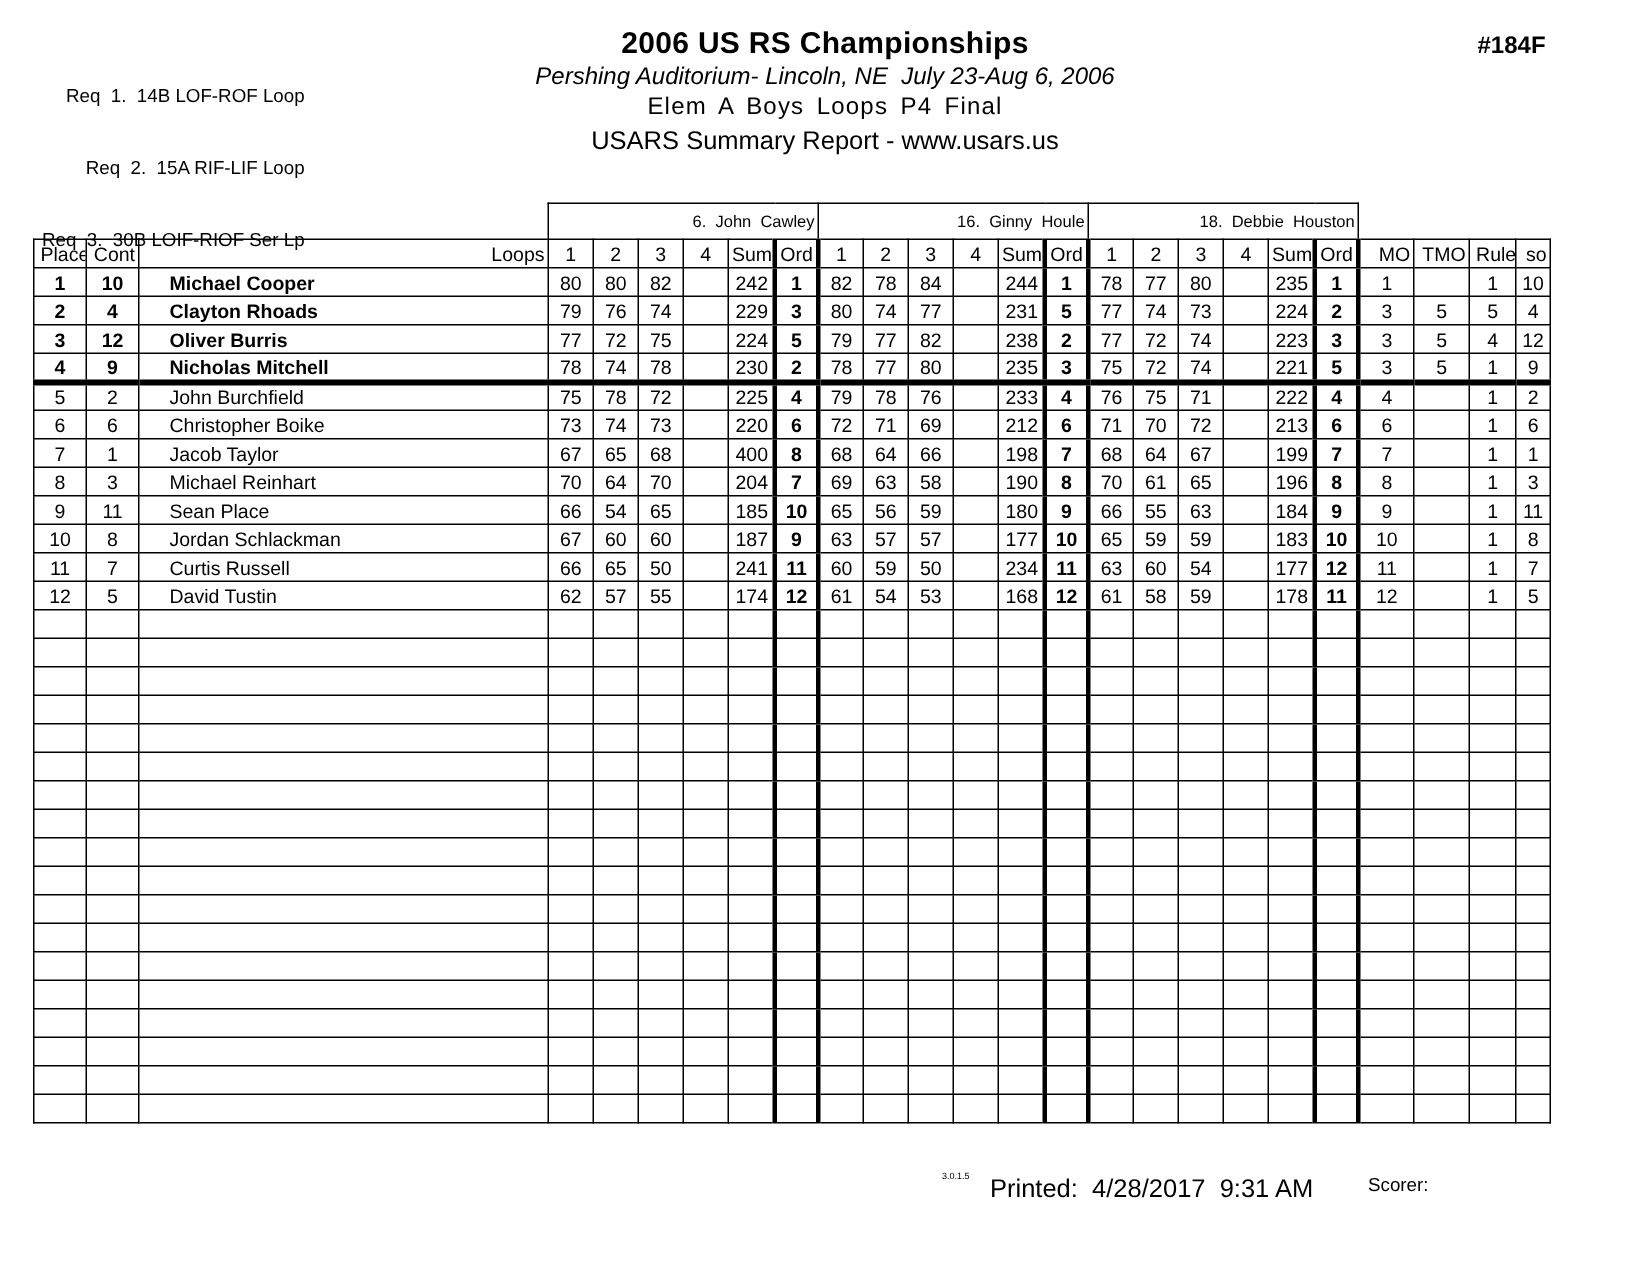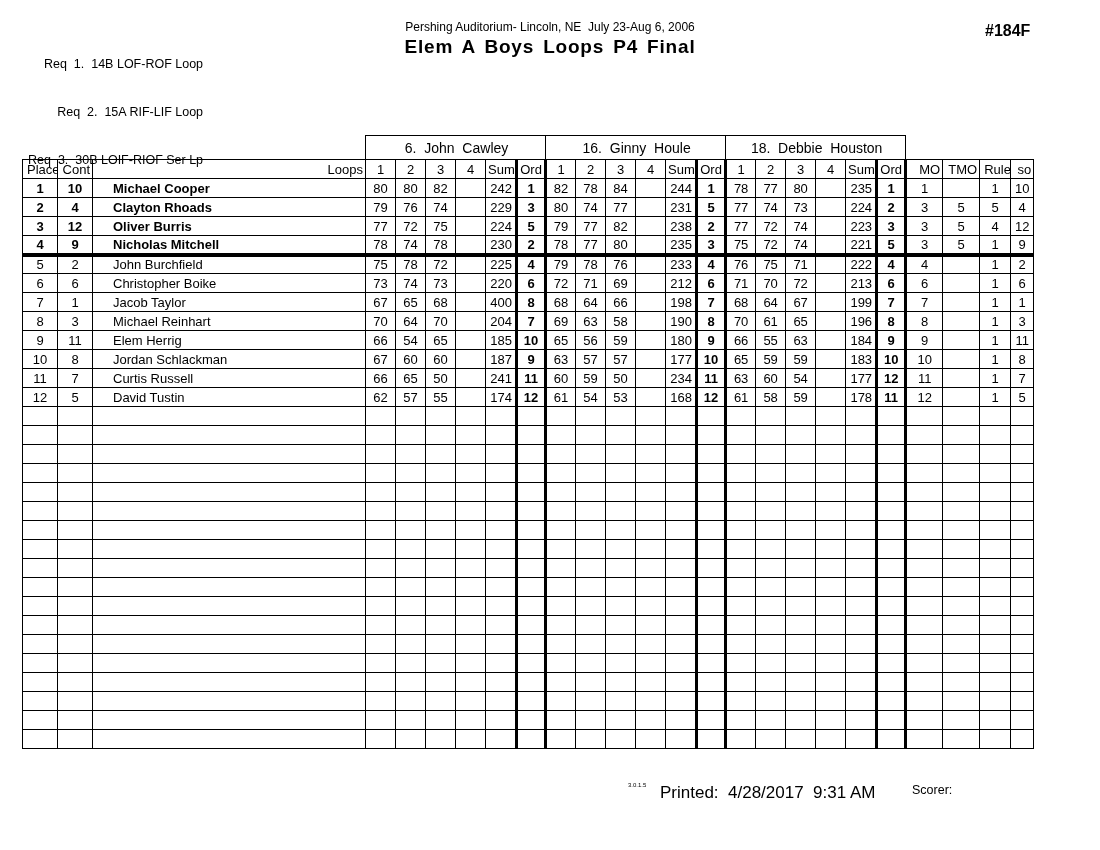--- a/index.html
+++ b/index.html
@@ -6,30 +6,30 @@
   html,body { background:#fff; }
   body {
     width:1100px; height:850px; position:relative; overflow:hidden;
     font-family:"Liberation Sans", sans-serif; color:#000;
   }
   .abs { position:absolute;text-align:right; }
   
   .req-block { left:28px; top:24px; font-size:12.5px; line-height:16px; white-space:pre; }
   .title-block { left:0; top:18px; width:1100px; text-align:center; }
   .title-main  { font-size:20px; font-weight:bold; letter-spacing:0.2px; }
-  .title-venue { font-size:12px; margin-top:2px; white-space:pre; }
-  .title-event { font-size:19px; font-weight:bold; letter-spacing:0.8px; word-spacing:3px; margin-top:2px; }
+  .title-venue { font-size:16px; margin-top:2px; white-space:pre;font-style:italic; }
+  .title-event { font-size:16px; font-weight:normal; letter-spacing:0.8px; word-spacing:3px; margin-top:2px; }
   .title-report{ font-size:17px; margin-top:3px; }
   .event-code { left:985px; top:22px; font-size:16px; font-weight:bold; }
   
   table { border-collapse:collapse; table-layout:fixed; position:absolute; left:22px; top:135px; width:1011px; }
   th, td { border:1px solid #000; font-size:13px; font-weight:normal; height:19px; padding:0 2px; overflow:hidden; white-space:nowrap; }
   td { height:19px; }
   tr.jrow th { height:24px; }
-  th.judge { text-align:center; padding-left:4px; font-size:14px; white-space:pre; }
+  th.judge { text-align:right; padding-left:4px; font-size:11px; white-space:pre; }
   th.spacer { border:none; }
   th.hl { text-align:right; padding-left:4px; }
   .c { text-align:center; }
   .name { text-align:left; padding-left:20px; }
   .sum { text-align:right; padding-right:3px; }
   .ord { border-left:3px solid #000; border-right:3px solid #000; font-weight:bold; }
   tr.bold td.pc, tr.bold td.name { font-weight:bold; }
   tr.sep td { border-bottom:4px solid #000; }
   
   .footer-version { left:628px; top:782px; font-size:6px; }
@@ -39,22 +39,24 @@
 </head>
 <body>
 
 <div class="abs req-block">
   <div>Req  1.  14B LOF-ROF Loop</div>
   <div>Req  2.  15A RIF-LIF Loop</div>
   <div>Req  3.  30B LOIF-RIOF Ser Lp</div>
 </div>
 
 <div class="abs title-block">
+  <div class="title-main">2006 US RS Championships</div>
   <div class="title-venue">Pershing Auditorium- Lincoln, NE  July 23-Aug 6, 2006</div>
   <div class="title-event">Elem A Boys Loops P4 Final</div>
+  <div class="title-report">USARS Summary Report - www.usars.us</div>
 </div>
 
 <div class="abs event-code">#184F</div>
 
 <table>
   <colgroup>
     <col style="width:35px">
       <col style="width:35px">
       <col style="width:273px">
     <col style="width:30px">
@@ -329,21 +331,21 @@
         <td class="sum">196</td>
         <td class="c ord">8</td>
         <td class="c">8</td>
         <td class="c"></td>
         <td class="c">1</td>
         <td class="c">3</td>
       </tr>
       <tr>
         <td class="c pc">9</td>
         <td class="c pc">11</td>
-        <td class="name">Elem Herrig</td>
+        <td class="name">Sean Place</td>
         <td class="c">66</td>
         <td class="c">54</td>
         <td class="c">65</td>
         <td class="c"></td>
         <td class="sum">185</td>
         <td class="c ord">10</td>
         <td class="c">65</td>
         <td class="c">56</td>
         <td class="c">59</td>
         <td class="c"></td>

